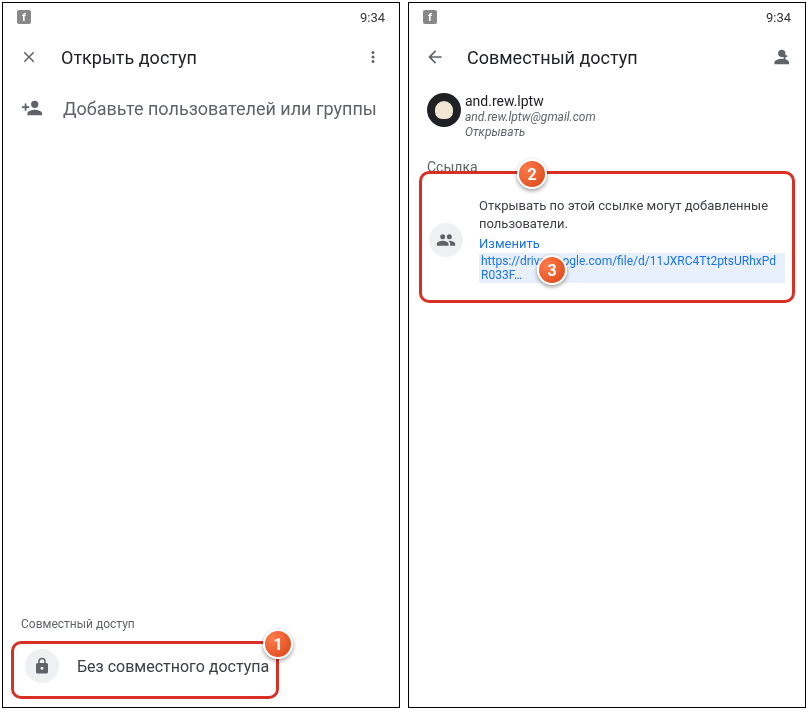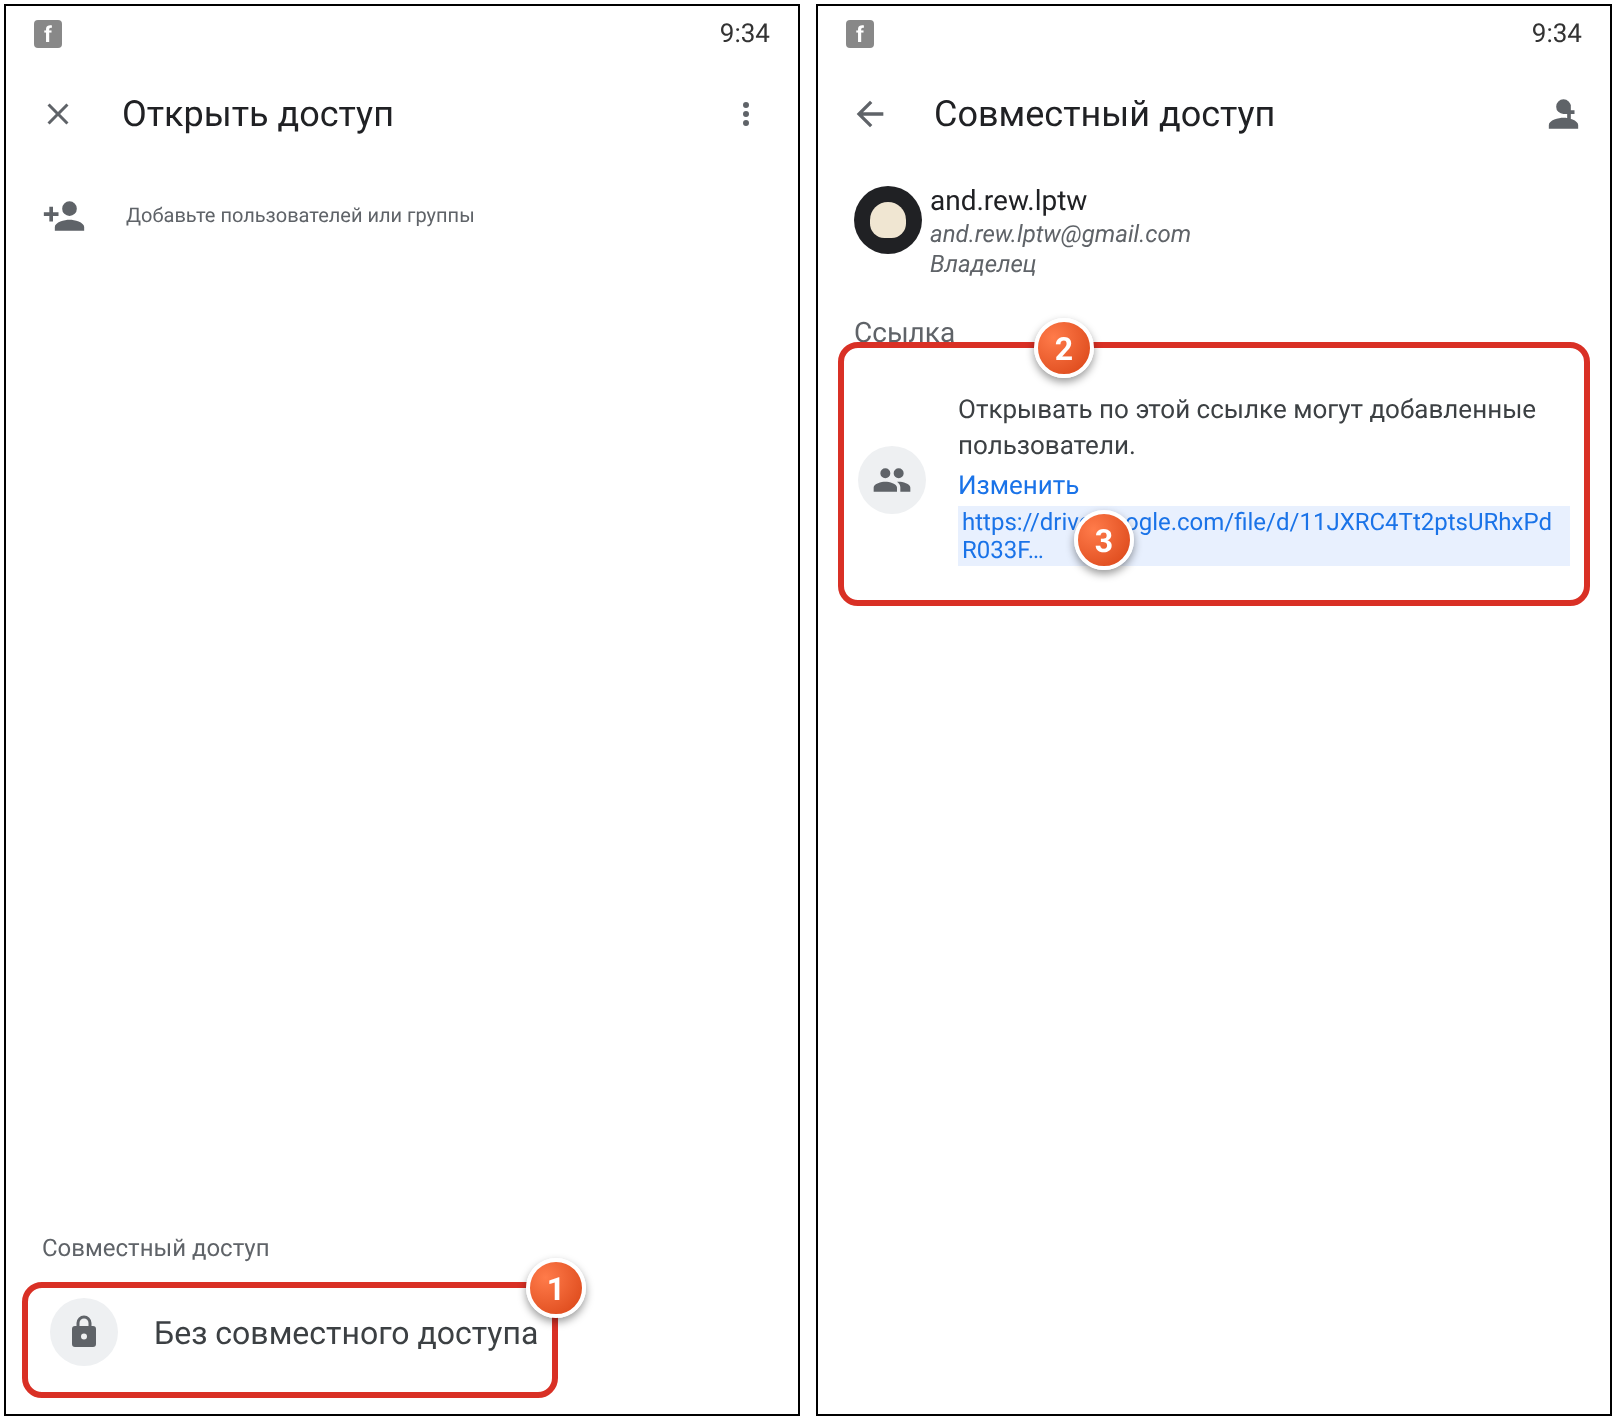--- a/index.html
+++ b/index.html
@@ -67,21 +67,21 @@
       justify-content: center;
       cursor: pointer;
       color: #5f6368;
     }
     .add-row {
       display: flex;
       align-items: center;
       padding: 14px 18px;
       gap: 20px;
       color: #5f6368;
-      font-size: 10px;
+      font-size: 18px;
     }
     .user-row {
       display: flex;
       align-items: flex-start;
       padding: 10px 18px;
       gap: 4px;
     }
     .avatar {
       width: 34px;
       height: 34px;
@@ -258,21 +258,21 @@
     </div>
   </div>
 
   <div class="user-row">
     <div class="avatar">
       <div class="avatar-owl"></div>
     </div>
     <div class="user-info">
       <div class="user-name">and.rew.lptw</div>
       <div class="user-email">and.rew.lptw@gmail.com</div>
-      <div class="user-role">Владелец</div>
+      <div class="user-role">Открывать</div>
     </div>
   </div>
 
   <div class="section-label">Ссылка</div>
 
   <div class="link-box">
     <div class="link-row">
       <div class="link-icon-wrap">
         <svg width="20" height="20" viewBox="0 0 24 24">
             <path fill="currentColor" d="M16 11a3 3 0 1 0 0-6 3 3 0 0 0 0 6zm-8 0a3 3 0 1 0 0-6 3 3 0 0 0 0 6zm0 2c-2.33 0-7 1.17-7 3.5V19h14v-2.5C15 14.17 10.33 13 8 13zm8 0c-.29 0-.62.02-.97.05 1.16.84 1.97 1.97 1.97 3.45V19h6v-2.5c0-2.33-4.67-3.5-7-3.5z"></path>

